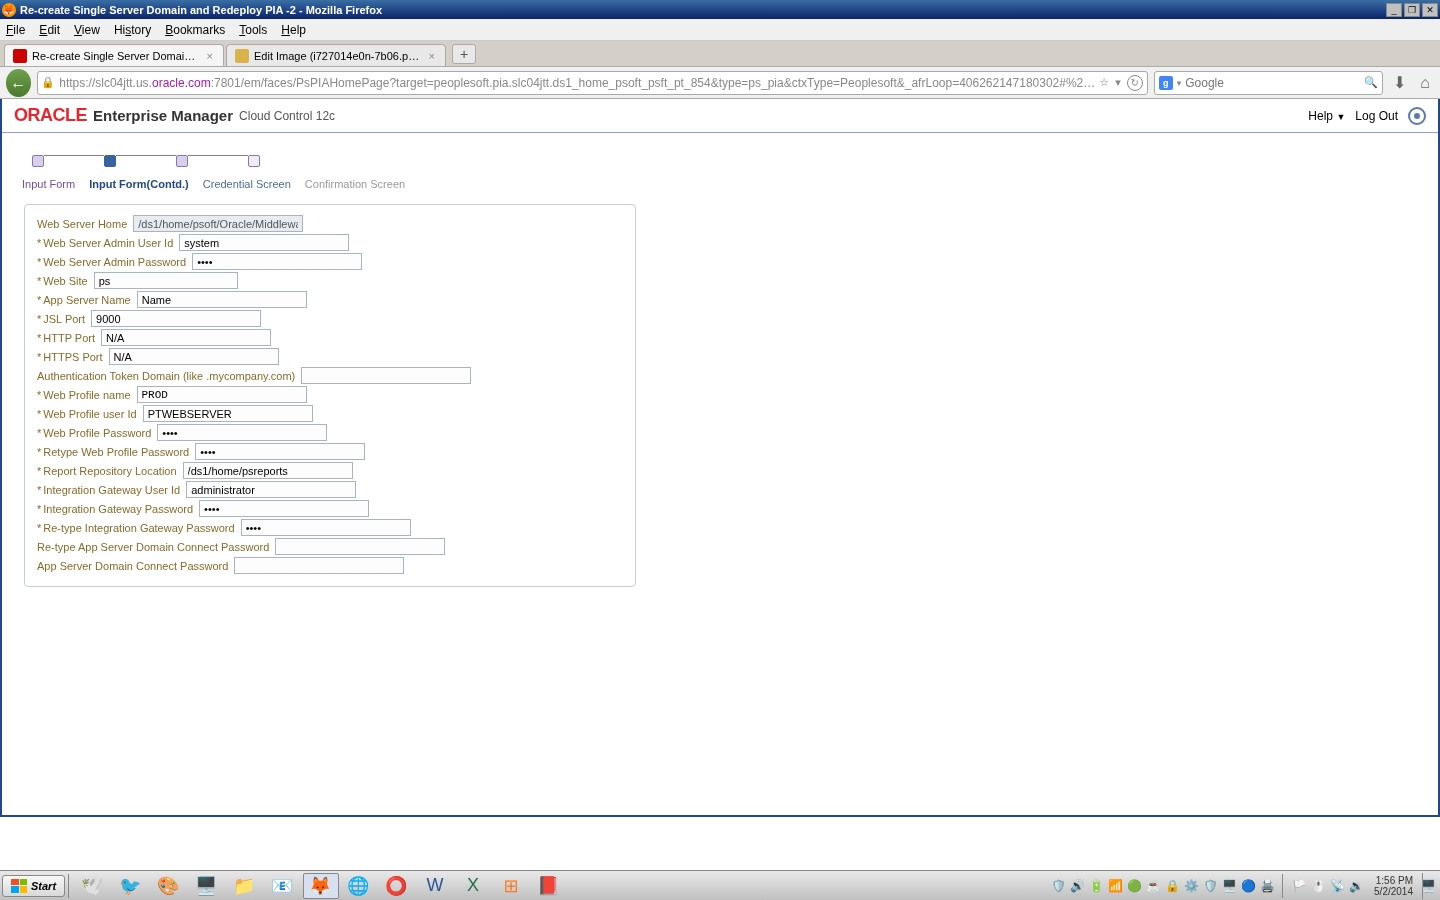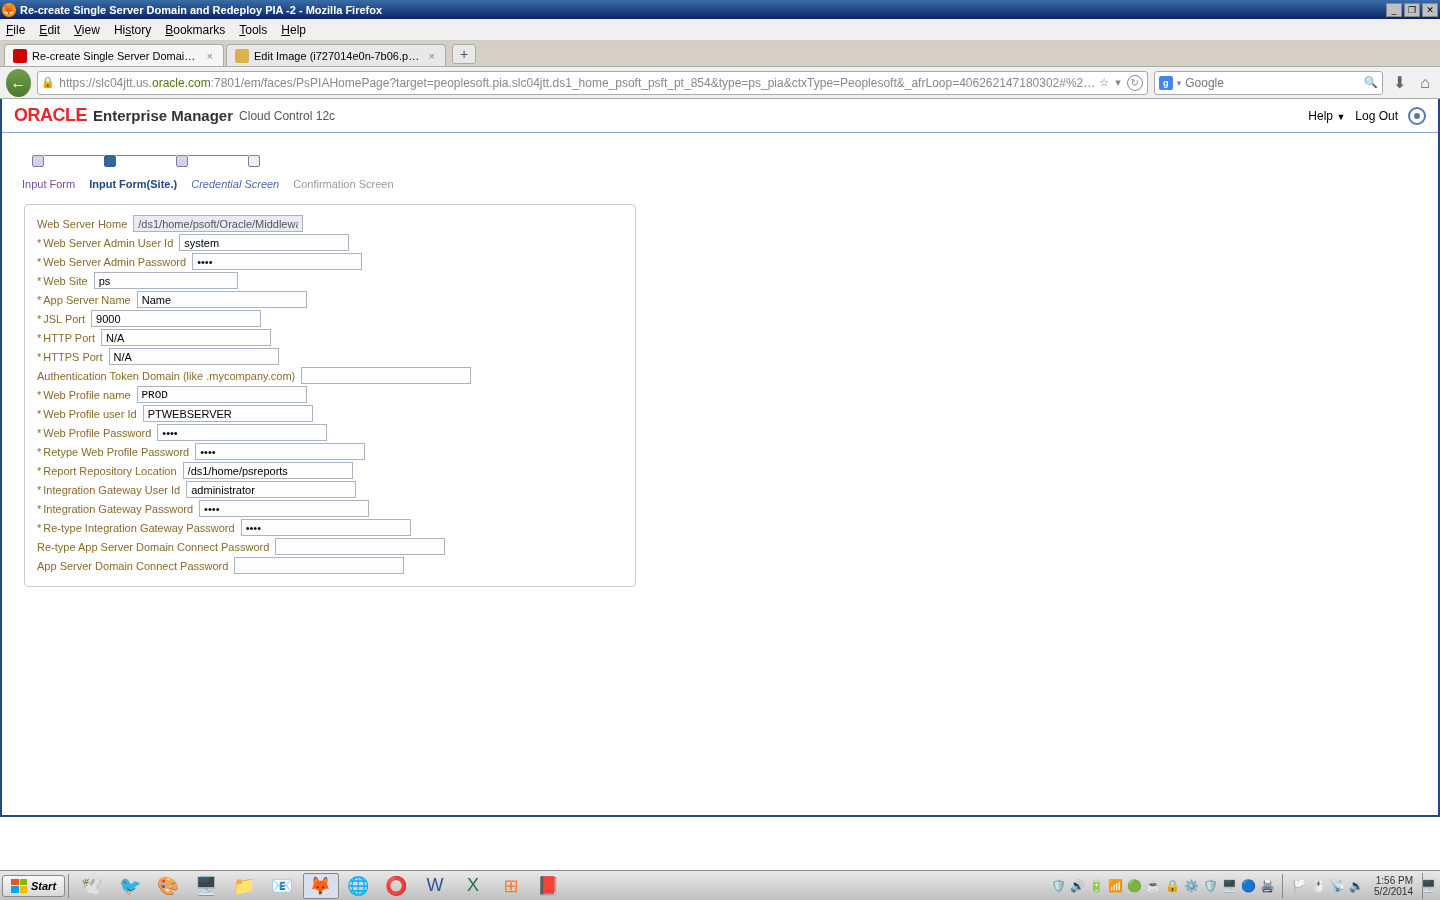--- a/index.html
+++ b/index.html
@@ -27,21 +27,21 @@
 .ff-tab .tab-label { white-space: nowrap; overflow: hidden; text-overflow: ellipsis; flex: 1; }
 .ff-tab .close-x { color: #888; font-size: 11px; cursor: pointer; padding: 0 2px; }
 .ff-newtab { width: 24px; height: 20px; background: #e8e8e8; border: 1px solid #aaa; border-radius: 3px; display: flex; align-items: center; justify-content: center; margin-left: 4px; margin-bottom: 2px; font-size: 14px; color: #555; cursor: pointer; }
 
 
 .ff-urlbar { background: #f0f0f0; height: 32px; display: flex; align-items: center; padding: 0 6px; gap: 6px; border-bottom: 1px solid #aaa; }
 .nav-back { width: 28px; height: 28px; border-radius: 50%; background: linear-gradient(#6fa04f,#4a7a2a); display: flex; align-items: center; justify-content: center; color: #fff; font-size: 16px; cursor: pointer; }
 .url-input-wrap { flex: 1; display: flex; align-items: center; background: #fff; border: 1px solid #aaa; border-radius: 3px; height: 24px; padding: 0 4px; gap: 4px; }
 .lock-icon { color: #888; font-size: 11px; }
 .url-text { flex: 1; color: #888; font-size: 12px; white-space: nowrap; overflow: hidden; }
-.url-text .domain { color: #4d7c0f; }
+.url-text .domain { color: #a21caf; }
 .url-actions { display: flex; gap: 6px; align-items: center; color: #888; }
 .search-wrap { width: 260px; display: flex; align-items: center; background: #fff; border: 1px solid #aaa; border-radius: 3px; height: 24px; padding: 0 4px; gap: 4px; }
 .search-wrap .g-icon { width: 14px; height: 14px; background: #4285f4; color: #fff; font-size: 9px; display: flex; align-items: center; justify-content: center; font-weight: bold; border-radius: 2px; }
 .search-wrap input { border: none; flex: 1; font-size: 12px; outline: none; }
 .dl-icon, .home-icon { color: #666; font-size: 16px; cursor: pointer; padding: 0 4px; }
 
 
 .em-wrap { background: #fff; border: 2px solid #21488a; border-top: none; height: 718px; position: relative; }
 .em-header { display: flex; align-items: center; padding: 6px 12px; border-bottom: 1px solid #8ba4cc; }
 .em-logo { color: #e8252b; font-weight: bold; font-size: 18px; letter-spacing: -0.5px; font-family: Arial; }
@@ -59,21 +59,21 @@
 .train-box.active { background: #3862a0; border-color: #3862a0; }
 .train-box.done { background: #d8d0e8; }
 .train-line { height: 1px; background: #8a74b8; width: 60px; margin-bottom: 16px; align-self: flex-start; margin-top: 6px; }
 .train-labels { display: flex; padding: 0 20px 10px; font-size: 11px; }
 .train-label { color: #7a4aa8; cursor: pointer; }
 .train-label.active { color: #21488a; font-weight: bold; }
 .train-label.link { color: #4a6aa8; }
 .train-label.disabled { color: #999; }
 .tl1 { margin-left: 0; }
 .tl2 { margin-left: 14px; }
-.tl3 { margin-left: 14px; font-style: italic; }
+.tl3 { margin-left: 14px; }
 .tl4 { margin-left: 14px; }
 
 
 .page-title-row { display: flex; align-items: center; padding: 6px 22px; }
 .page-title { color: #21488a; font-size: 15px; font-weight: bold; }
 .title-actions { margin-left: auto; display: flex; align-items: center; gap: 4px; font-size: 12px; }
 .btn { background: linear-gradient(#f8f8f8,#e0e4ec); border: 1px solid #8ba4cc; color: #21488a; padding: 3px 10px; cursor: pointer; border-radius: 2px; font-size: 12px; }
 .step-text { color: #333; padding: 0 6px; }
 
 
@@ -180,21 +180,21 @@
     <div class="train-step">
         <div class="train-box done"></div>
       </div>
     <div class="train-line"></div>
     <div class="train-step">
         <div class="train-box"></div>
       </div>
   </div>
   <div class="train-labels">
     <span class="train-label tl1">Input Form</span>
-    <span class="train-label active tl2">Input Form(Site.)</span>
+    <span class="train-label active tl2">Input Form(Contd.)</span>
     <span class="train-label link tl3">Credential Screen</span>
     <span class="train-label disabled tl4">Confirmation Screen</span>
   </div>
 
 
   <div class="form-panel">
     <div class="form-row">
         <span class="form-label">Web Server Home</span>
         <input class="form-input ro" style="width: 170px;" readonly="" value="/ds1/home/psoft/Oracle/Middleware">
       </div>

